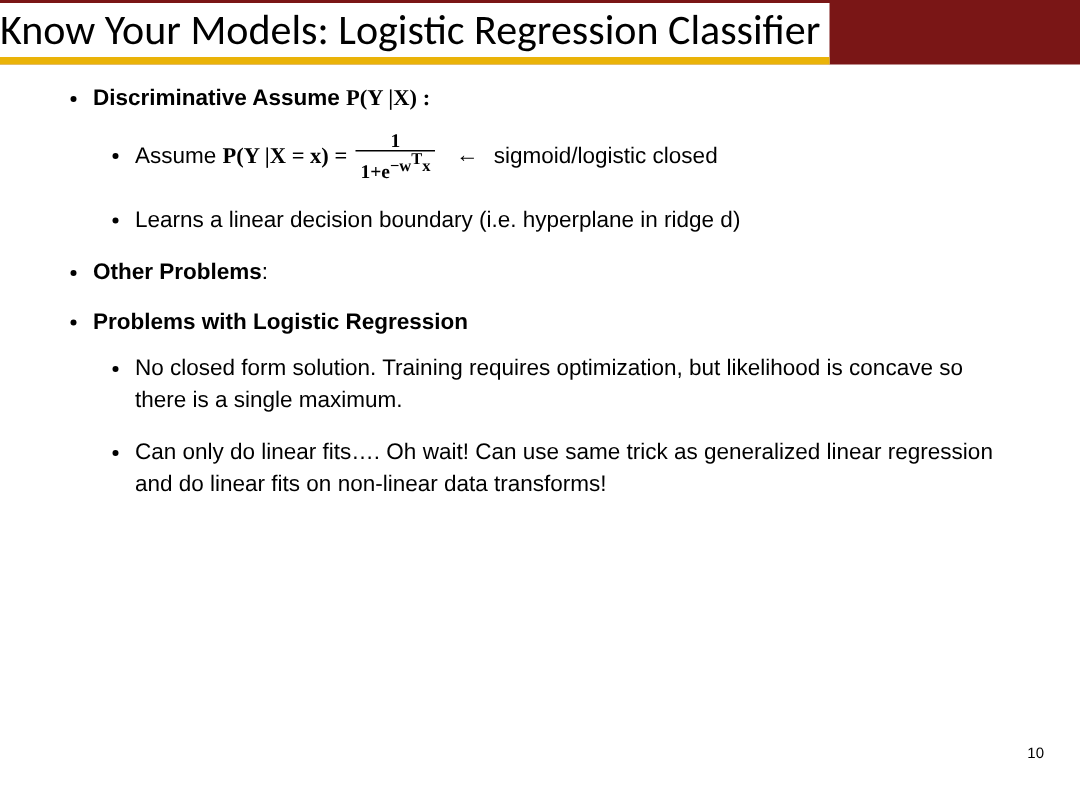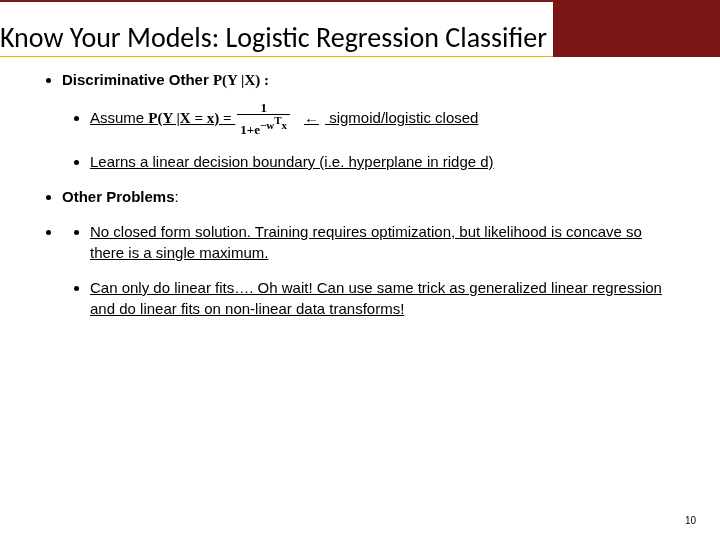--- a/index.html
+++ b/index.html
@@ -15,23 +15,23 @@
   .header-bar {
     background: #7a1616;
     width: 100%;
     padding: 2px 0 0 0;
   }
   .title {
     font-family: Calibri, "Segoe UI", Arial, sans-serif;
     font-size: 28px;
     font-weight: 400;
     background: #fff;
-    border-bottom: 1px solid #eab308;
+    border-bottom: 5px solid #eab308;
     display: inline-block;
-    padding: 19px 6px 1px 0;
+    padding: 1px 6px 1px 0;
     margin: 0 0 0 0;
     line-height: 1.2;
   }
   .content {
     padding: 14px 40px 0 40px;
     font-size: 15px;
   }
   ul.top {
     list-style: disc;
     padding-left: 22px;
@@ -42,21 +42,20 @@
   }
   ul.sub {
     list-style: disc;
     padding-left: 28px;
     margin-top: 12px;
   }
   ul.sub > li {
     margin-bottom: 14px;
     font-weight: normal;
     line-height: 1.4;
-    text-decoration: underline;
   }
   .bold { font-weight: bold; }
   .nowrap { white-space: nowrap; }
   .math {
     font-family: "Cambria Math", "Times New Roman", serif;
     font-weight: bold;
   }
   .frac {
     display: inline-block;
     vertical-align: middle;
@@ -67,21 +66,21 @@
   }
   .frac .num { display: block; border-bottom: 1.2px solid #000; padding: 0 3px; }
   .frac .den { display: block; padding: 0 3px; }
   .frac .den sup { font-size: 11px; }
   .arrow {
     font-family: "Wingdings", Arial, sans-serif;
     margin: 0 6px 0 12px;
   }
   .slide-num {
     position: absolute;
-    bottom: 14px;
+    bottom: 32px;
     right: 24px;
     font-size: 10px;
     color: #000;
   }
   .slide {
     position: relative;
     width: 720px;
     height: 540px;
   }
 </style>
@@ -91,34 +90,35 @@
 <div class="slide">
 
   <div class="header-bar">
     <span class="title">Know Your Models: Logistic Regression Classifier</span>
   </div>
 
   <div class="content">
     <ul class="top">
 
       <li>
-        <span class="bold">Discriminative Other </span><span class="bold math">P(Y |X) :</span>
+        <span class="bold">Discriminative Assume </span><span class="bold math">P(Y |X) :</span>
         <ul class="sub">
           <li>
             <span>Assume </span><span class="math nowrap">P(Y |X = x) = </span><span class="math frac"><span class="num">1</span><span class="den">1+e<sup>−w<sup>T</sup>x</sup></span></span><span class="arrow">←</span><span> sigmoid/logistic closed</span>
           </li>
           <li>Learns a linear decision boundary (i.e. hyperplane in ridge d)</li>
         </ul>
       </li>
 
       <li>
         <span class="bold">Other Problems</span><span>:</span>
       </li>
 
       <li>
+        <span class="bold">Problems with Logistic Regression</span>
         <ul class="sub">
           <li>No closed form solution. Training requires optimization, but likelihood is concave so there is a single maximum.</li>
           <li>Can only do linear fits…. Oh wait! Can use same trick as generalized linear regression and do linear fits on non-linear data transforms!</li>
         </ul>
       </li>
 
     </ul>
   </div>
 
   <div class="slide-num">10</div>

